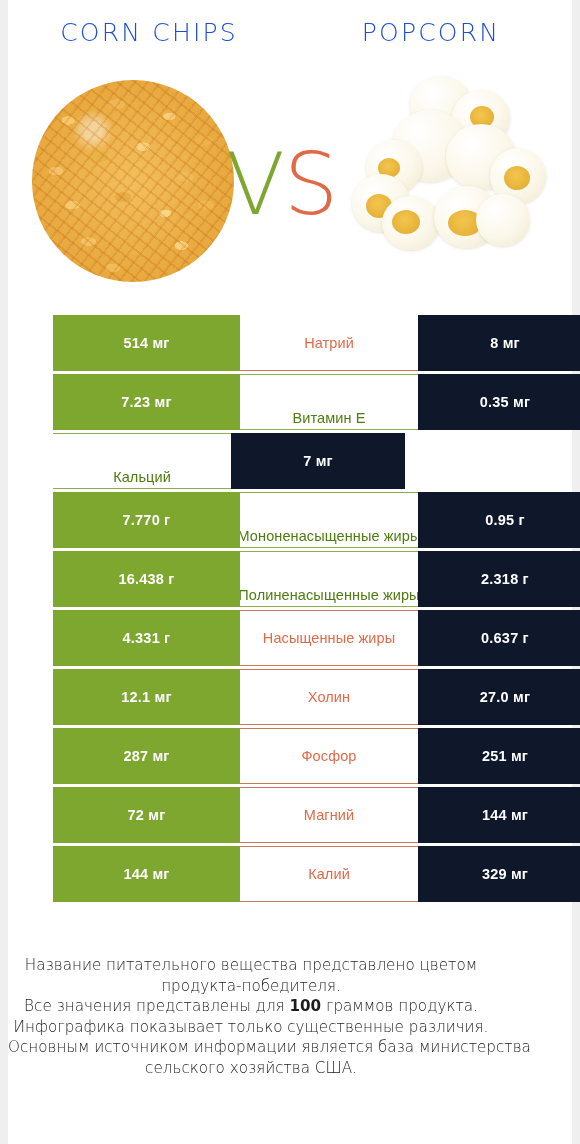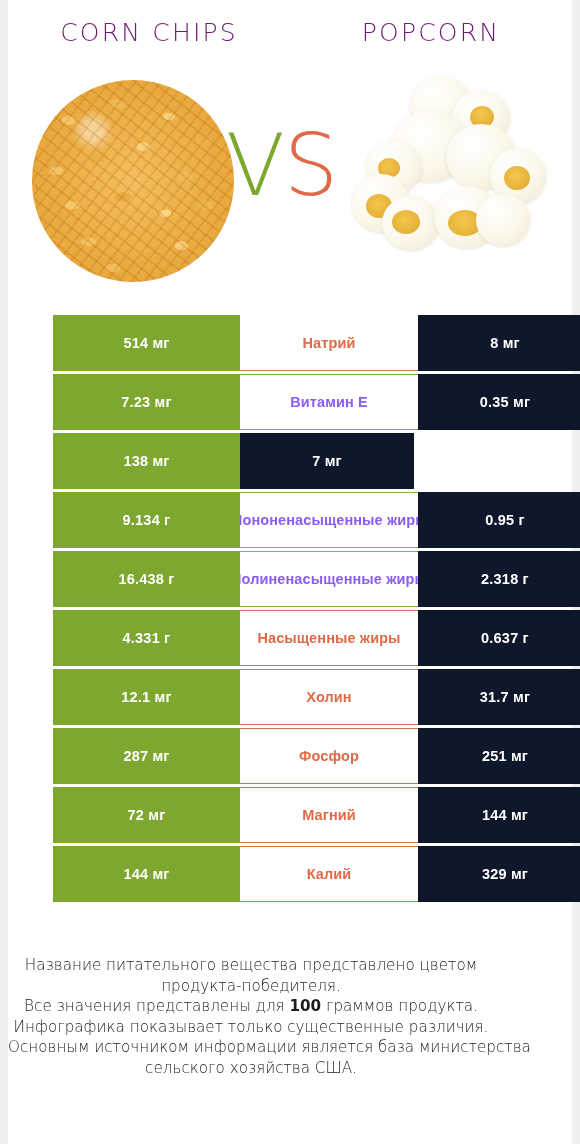--- a/index.html
+++ b/index.html
@@ -37,21 +37,21 @@
     width: 564px;
     height: 40px;
   }
   .product-title {
     position: absolute;
     top: 0;
     font-family: "DejaVu Sans", "Liberation Sans", sans-serif;
     font-weight: 300;
     font-size: 25px;
     letter-spacing: 2.2px;
-    color: #701a75;
+    color: #1d4ed8;
     white-space: nowrap;
     line-height: 30px;
   }
   .title-left  { left: 0;  width: 282px; text-align: center; }
   .title-right { left: 282px; width: 282px; text-align: center; }
 
   
   .hero {
     position: absolute;
     left: 0;
@@ -115,21 +115,21 @@
   .kernel-hole {
     position: absolute;
     border-radius: 50%;
     background: radial-gradient(circle at 45% 40%, #f3c64f 0%, #e8b43a 60%, #d9a42f 100%);
   }
 
   
   .vs {
     position: absolute;
     left: 218px;
-    top: 60px;
+    top: 79px;
     font-family: "DejaVu Sans", "Liberation Sans", sans-serif;
     font-weight: 300;
     font-size: 86px;
     line-height: 86px;
     letter-spacing: -1px;
     white-space: nowrap;
     z-index: 5;
   }
   .vs-v { color: #7EA730; }
   .vs-s { color: #E06A48; }
@@ -186,28 +186,28 @@
     letter-spacing: 0.2px;
     white-space: nowrap;
   }
 
   .label {
     position: absolute;
     left: 50%;
     top: 50%;
     transform: translate(-50%, -50%);
     font-size: 14.5px;
-    font-weight: bold;
+    font-weight: normal;
     line-height: 17px;
     text-align: center;
     white-space: nowrap;
     letter-spacing: 0.1px;
   }
   .label.two-line { white-space: normal; width: 230px; }
-  .label.green  { color: #8b5cf6; }
+  .label.green  { color: #4d7c0f; margin-top: 16px; }
   .label.orange { color: #E06A48; }
 
   
   .row .cell-mid::before,
   .row .cell-mid::after {
     content: "";
     position: absolute;
     left: 0;
     width: 100%;
     height: 1px;
@@ -289,30 +289,30 @@
             <span class="val">7.23 мг</span>
           </div>
           <div class="cell-mid">
             <span class="label green">Витамин Е</span>
           </div>
           <div class="cell-right">
             <span class="val">0.35 мг</span>
           </div>
         </div>
         <div class="row win-green">
-          <div class="cell-left">
-            <span class="val">138 мг</span>
+          <div class="cell-mid">
+            <span class="label green">Кальций</span>
           </div>
           <div class="cell-right">
             <span class="val">7 мг</span>
           </div>
         </div>
         <div class="row win-green">
           <div class="cell-left">
-            <span class="val">9.134 г</span>
+            <span class="val">7.770 г</span>
           </div>
           <div class="cell-mid">
             <span class="label green two-line">Мононенасыщенные жиры</span>
           </div>
           <div class="cell-right">
             <span class="val">0.95 г</span>
           </div>
         </div>
         <div class="row win-green">
           <div class="cell-left">
@@ -337,21 +337,21 @@
           </div>
         </div>
         <div class="row win-orange">
           <div class="cell-left">
             <span class="val">12.1 мг</span>
           </div>
           <div class="cell-mid">
             <span class="label orange">Холин</span>
           </div>
           <div class="cell-right">
-            <span class="val">31.7 мг</span>
+            <span class="val">27.0 мг</span>
           </div>
         </div>
         <div class="row win-orange">
           <div class="cell-left">
             <span class="val">287 мг</span>
           </div>
           <div class="cell-mid">
             <span class="label orange">Фосфор</span>
           </div>
           <div class="cell-right">

